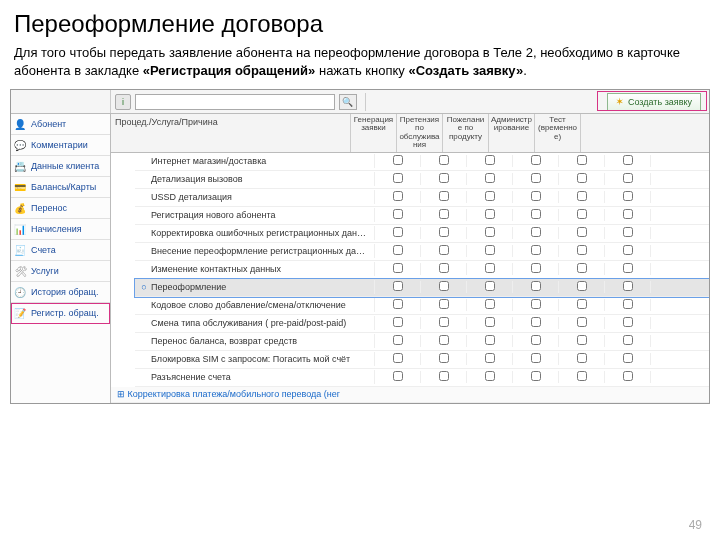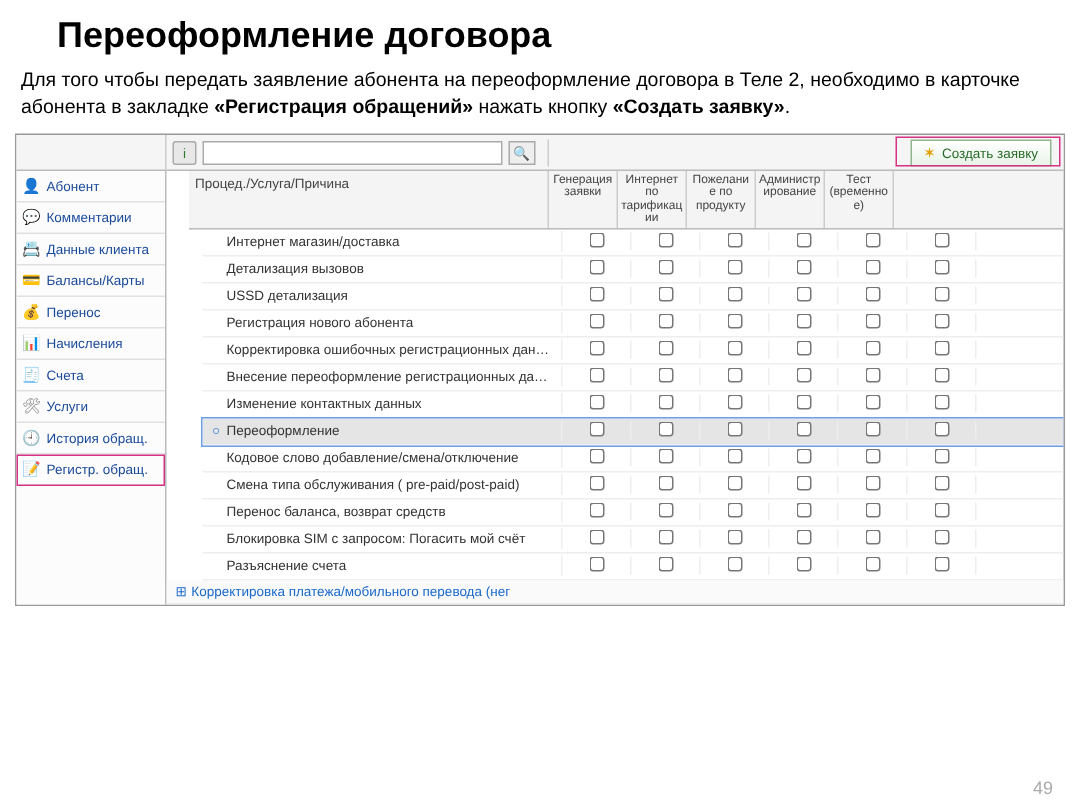--- a/index.html
+++ b/index.html
@@ -1,36 +1,36 @@
 <!DOCTYPE html>
 <html><head>
 <meta charset="utf-8">
 <style>
   * { box-sizing: border-box; margin: 0; padding: 0; }
   body { font-family: Arial, sans-serif; background: #fff; width: 720px; height: 540px; position: relative; }
-  .page-title { font-size: 24px; font-weight: bold; padding: 10px 14px 6px 14px; margin-left: 24px; }
+  .page-title { font-size: 24px; font-weight: normal; padding: 10px 14px 6px 14px; }
   .description { font-size: 13px; padding: 0 14px 10px 14px; line-height: 1.35; }
   .description .bold { font-weight: bold; }
   .app-frame { margin: 0 10px; border: 1px solid #999; font-size: 9px; color: #333; }
   .toolbar { display: flex; border-bottom: 1px solid #bbb; background: #f5f5f5; height: 24px; align-items: center; }
   .toolbar .search-area { flex: 1; display: flex; align-items: center; padding: 0 4px; gap: 4px; }
   .toolbar .small-btn { width: 16px; height: 16px; background: #e8e8e8; border: 1px solid #aaa; border-radius: 2px; display: inline-flex; align-items: center; justify-content: center; font-size: 9px; color: #2a7a2a; cursor: pointer; }
   .toolbar input.search { width: 200px; height: 16px; border: 1px solid #aaa; font-size: 9px; padding: 0 3px; }
   .toolbar .search-icon-btn { width: 18px; height: 16px; background: #eee; border: 1px solid #aaa; display: flex; align-items: center; justify-content: center; cursor: pointer; }
   .toolbar .pipe { width: 1px; height: 18px; background: #ccc; margin: 0 4px; }
   .create-btn { border: 1px solid #8fb88f; background: linear-gradient(#fff,#e8f4e8); height: 18px; display: flex; align-items: center; gap: 4px; padding: 0 8px; margin-right: 4px; cursor: pointer; color: #2a6a2a; position: relative; }
   .create-btn .star { color: #e0a000; font-size: 10px; }
   .create-highlight { border: 1.5px solid #d63384; position: absolute; pointer-events: none; }
   .body-split { display: flex; }
   .sidebar { width: 100px; border-right: 1px solid #bbb; background: #fcfcfc; }
   .sidebar-item { display: flex; align-items: center; gap: 4px; padding: 4px 4px; border-bottom: 1px solid #e0e0e0; cursor: pointer; font-size: 9px; color: #1a4a9a; }
   .sidebar-item .ico { width: 12px; height: 12px; display: inline-flex; align-items: center; justify-content: center; font-size: 10px; }
   .sidebar-item.highlighted { outline: 1.5px solid #d63384; outline-offset: -1px; }
   .main { flex: 1; overflow: hidden; }
-  .grid-header { display: flex; background: #f4f4f4; border-bottom: 1px solid #bbb; margin-left: 15px; }
+  .grid-header { display: flex; background: #f4f4f4; border-bottom: 1px solid #bbb; }
   .col-main-header { width: 240px; border-right: 1px solid #ccc; padding: 3px 4px; font-size: 9px; color: #444; }
   .col-check-header { width: 46px; border-right: 1px solid #ccc; padding: 2px 2px; text-align: center; font-size: 8px; line-height: 1.05; color: #444; word-break: break-word; }
   .grid-row { display: flex; border-bottom: 1px solid #eee; height: 18px; align-items: center; margin-left: 24px; }
   .grid-row.selected { background: #e5e5e5; outline: 1px solid #6aa0e8; }
   .cell-main { width: 240px; border-right: 1px solid #eee; padding: 2px 4px 2px 16px; font-size: 9px; color: #333; white-space: nowrap; overflow: hidden; text-overflow: ellipsis; }
   .cell-check { width: 46px; border-right: 1px solid #eee; text-align: center; }
   .cell-check input { width: 10px; height: 10px; }
   .row-mark { display:inline-block; width:10px; text-align:center; color:#1a6aca; font-size:9px; margin-left:-12px; margin-right:2px; }
   .expand-row { display: flex; border-bottom: 1px solid #eee; height: 16px; align-items: center; background: #fafafa; }
   .expand-cell { padding: 2px 4px 2px 6px; font-size: 9px; color: #1a6aca; display:flex; align-items:center; gap:3px;}
@@ -101,21 +101,21 @@
         </div>
         <div class="sidebar-item highlighted">
           <span class="ico" style="color: rgb(192, 102, 42);">📝</span>
           <span>Регистр. обращ.</span>
         </div>
       </div>
     <div class="main">
       <div class="grid-header" id="grid-header">
         <div class="col-main-header">Процед./Услуга/Причина</div>
       <div class="col-check-header">Генерация заявки</div>
-          <div class="col-check-header">Интернет по тарификации</div>
+          <div class="col-check-header">Претензия по обслуживания</div>
           <div class="col-check-header">Пожелание по продукту</div>
           <div class="col-check-header">Администрирование</div>
           <div class="col-check-header">Тест (временное)</div>
         </div>
       <div id="grid-body">
           <div class="grid-row">
             <div class="cell-main">Интернет магазин/доставка</div>
             <div class="cell-check"><input type="checkbox" style=""></div>
             <div class="cell-check"><input type="checkbox" style=""></div>
             <div class="cell-check"><input type="checkbox" style=""></div>

